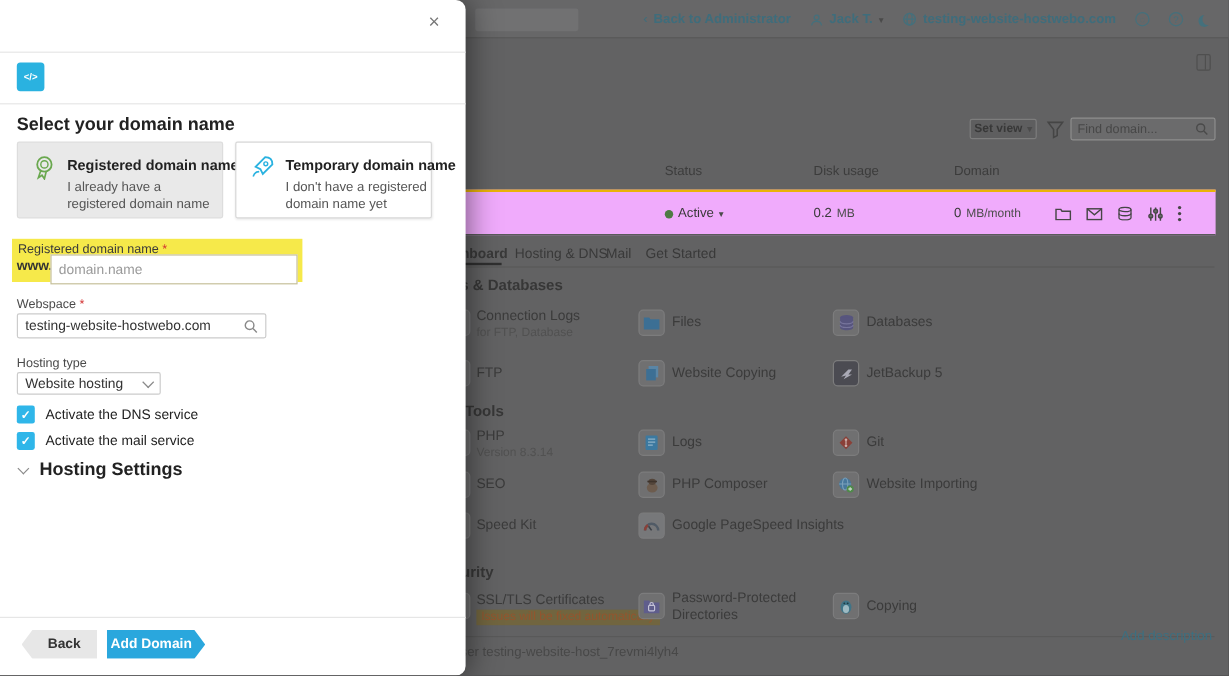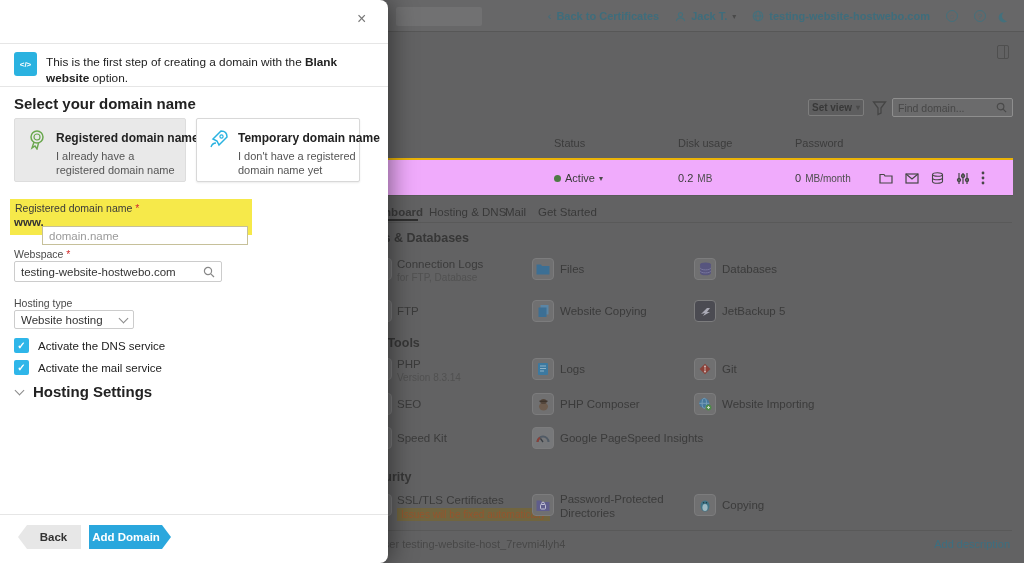--- a/index.html
+++ b/index.html
@@ -47,21 +47,21 @@
   .card{position:absolute;top:118px;height:64px;border-radius:2px}
   .card.sel{left:14px;width:172px;background:#e9e9e9;border:1px solid #dddddd}
   .card.plain{left:196px;width:164px;background:#fff;border:1px solid #d8d8d8;box-shadow:0 1px 2px rgba(0,0,0,.08)}
   .card-ic{position:absolute;left:11px;top:9px;width:22px;height:22px}
   .card-title{position:absolute;left:41px;top:12px;font-size:12px;font-weight:bold;color:#222;white-space:nowrap}
   .card-desc{position:absolute;left:41px;top:30px;width:126px;font-size:11px;color:#555;line-height:1.3}
   .hl-block{position:absolute;left:10px;top:199px;width:242px;height:36px;background:#f6e94a}
   .hl-label{position:absolute;left:5px;top:3px;font-size:10.5px;color:#3a3a3a}
   .req{color:#d22f2f}
   .www{position:absolute;left:4px;top:17px;font-size:11.5px;font-weight:bold;color:#333}
-  .hl-input{position:absolute;left:32px;top:27px;width:206px;height:19px;background:#fff;border:1px solid #c6c09a;font-size:11.5px;color:#333;padding:0 6px;font-family:"Liberation Sans",sans-serif;outline:none}
+  .hl-input{position:absolute;left:32px;top:13px;width:206px;height:25px;background:#fff;border:1px solid #c6c09a;font-size:11.5px;color:#333;padding:0 6px;font-family:"Liberation Sans",sans-serif;outline:none}
   .hl-input::placeholder{color:#9a9a9a}
   .f-label{position:absolute;left:14px;font-size:10.5px;color:#4a4a4a}
   .m-input{position:absolute;left:14px;border:1px solid #ccc;border-radius:2px;background:#fff;display:flex;align-items:center;justify-content:space-between;padding:0 6px}
   .m-input input{border:none;outline:none;background:transparent;font-size:11.5px;color:#333;width:160px;font-family:"Liberation Sans",sans-serif}
   .sel-box{position:absolute;left:14px;width:120px;height:19px;border:1px solid #ccc;border-radius:2px;display:flex;align-items:center;justify-content:space-between;padding:0 6px;font-size:11.5px;color:#333;background:#fff}
   .cb-row{position:absolute;left:14px;display:flex;align-items:center;gap:9px;font-size:11.5px;color:#222}
   .cb{width:15px;height:15px;background:#2fb6e9;border-radius:2px;color:#fff;font-size:10px;font-weight:bold;display:flex;align-items:center;justify-content:center}
   .hs-row{position:absolute;left:16px;top:383px;display:flex;align-items:center;gap:10px}
   .hs-title{font-size:15px;font-weight:bold;color:#222}
   .chev{width:7px;height:7px;border-right:1.6px solid #8a8a8a;border-bottom:1.6px solid #8a8a8a;transform:rotate(45deg);margin-top:-3px}
@@ -73,21 +73,21 @@
 
 <div class="screen">
 
   <div>
 
     <div class="topbar">
       <div class="logo-box"></div>
       <div class="top-right">
         <span class="top-item">
           <span>‹</span>
-          <b>Back to Certificates</b>
+          <b>Back to Administrator</b>
         </span>
         <span class="top-item">
           <svg width="11" height="11" viewBox="0 0 12 12">
               <circle cx="6" cy="4" r="2.2" fill="none" stroke="#44707c" stroke-width="1.2"></circle>
               <path d="M1.5 11 C2 8.5 4 7.5 6 7.5 C8 7.5 10 8.5 10.5 11" fill="none" stroke="#44707c" stroke-width="1.2"></path>
             </svg>
           <b>Jack T.</b>
           <span class="dim-caret">▾</span>
         </span>
         <span class="top-item">
@@ -116,21 +116,21 @@
     <div class="search-dim">
       <input placeholder="Find domain..." style="">
       <svg width="11" height="11" viewBox="0 0 12 12">
           <circle cx="5" cy="5" r="3.6" fill="none" stroke="#4a4a4a" stroke-width="1.3"></circle>
           <line x1="7.8" y1="7.8" x2="11" y2="11" stroke="#4a4a4a" stroke-width="1.3"></line>
         </svg>
     </div>
 
     <div class="colhead" style="left:554px">Status</div>
     <div class="colhead" style="left:678px">Disk usage</div>
-    <div class="colhead" style="left:795px">Password</div>
+    <div class="colhead" style="left:795px">Domain</div>
 
     <div class="dom-row">
       <span class="rowcell" style="left:554px">
         <span class="dot-green"></span>
         <span>Active</span>
         <span class="dim-caret">▾</span>
       </span>
       <span class="rowcell" style="left:678px">
         <span>0.2</span>
           <span class="unit">MB</span>
@@ -299,29 +299,28 @@
           <ellipse cx="6" cy="8" rx="4.5" ry="5.5" fill="#3f7487"></ellipse>
           <ellipse cx="6" cy="9.5" rx="2.6" ry="3.4" fill="#9db9c2"></ellipse>
           <circle cx="4.6" cy="4.8" r="0.8" fill="#1e3a44"></circle>
           <circle cx="7.4" cy="4.8" r="0.8" fill="#1e3a44"></circle>
         </svg>
     </div>
     <div class="ilabel" style="left:722px;top:499px">Copying</div>
 
     <div class="hline" style="left:340px;top:530px;width:672px"></div>
     <div class="footer-dim" style="left:338px;top:538px">System user testing-website-host_7revmi4lyh4</div>
-    <div class="footer-dim teal-link" style="right:14px;top:538px">Add description</div>
+    <div class="footer-dim teal-link" style="right:14px;top:524px">Add description</div>
   </div>
 
   <div class="modal">
     <div class="m-close">×</div>
     <div class="m-divider" style="top:43px"></div>
 
     <div class="info-ic">&lt;/&gt;</div>
-    <div class="info-text"><span>This is the first step of creating a domain with the </span><b>Blank website</b><span> option.</span></div>
     <div class="m-divider" style="top:86px"></div>
 
     <div class="m-h2" style="top:95px">Select your domain name</div>
 
     <div class="card sel">
       <svg class="card-ic" viewBox="0 0 22 22">
           <circle cx="11" cy="9" r="6" fill="none" stroke="#6aa84f" stroke-width="1.5"></circle>
           <circle cx="11" cy="9" r="3" fill="none" stroke="#6aa84f" stroke-width="1.2"></circle>
           <path d="M8 14 l-2 6 l3 -2 l2 3 l1.5 -6" fill="none" stroke="#6aa84f" stroke-width="1.4"></path>
         </svg>

